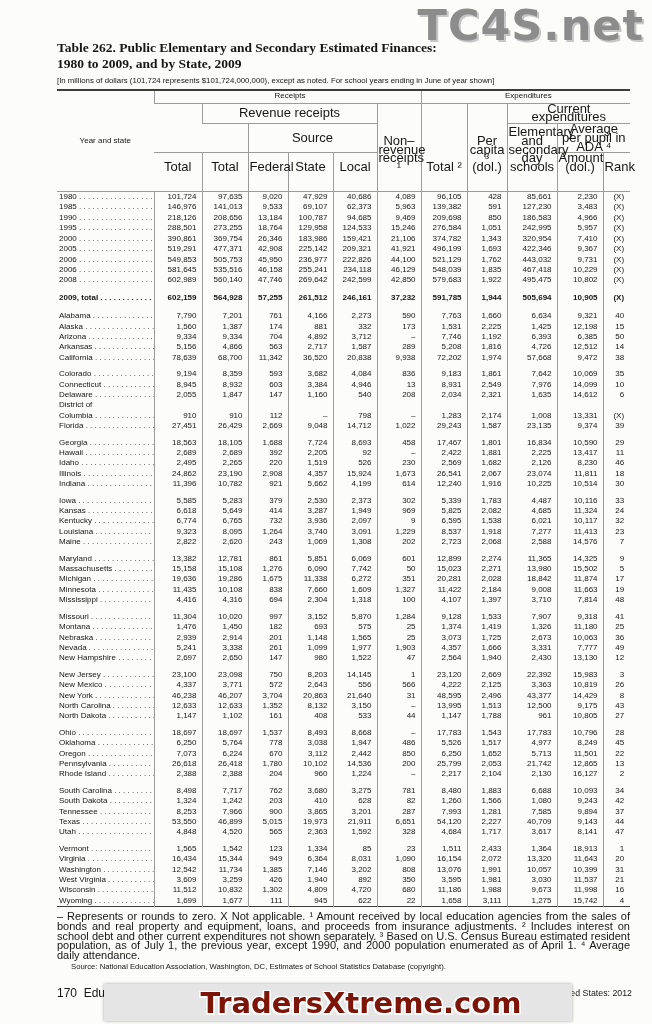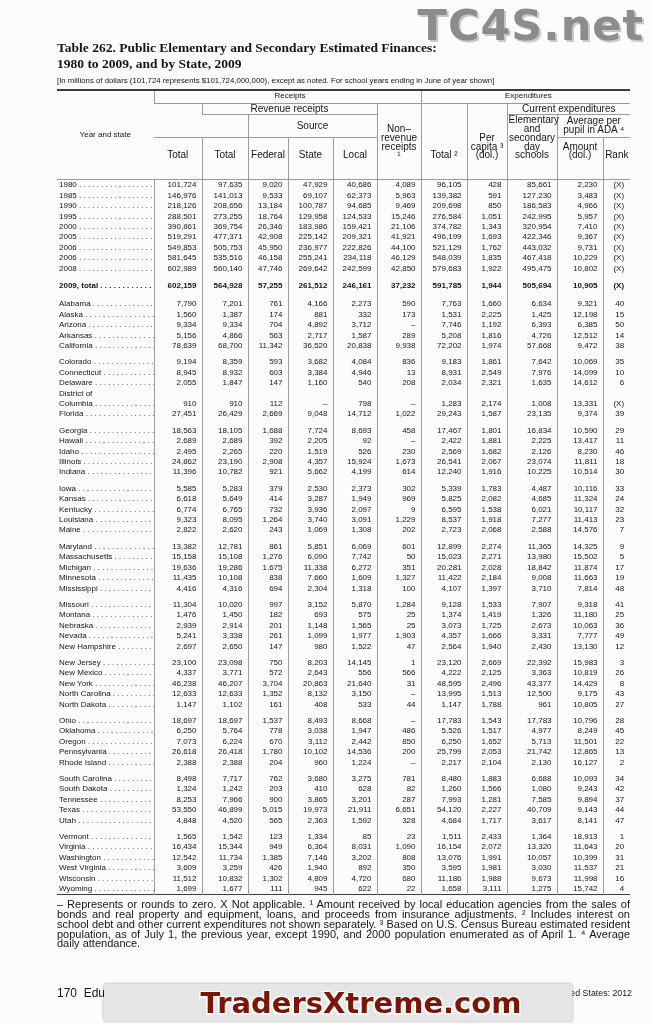--- a/index.html
+++ b/index.html
@@ -16,21 +16,21 @@
   }
   .subtitle { font-size:7.8px; margin-top:4px; width:573px; }
 
   table.fin {
     width:573px; border-collapse:collapse; table-layout:fixed;
     margin-top:4px; font-size:8px;
     border-top:2px solid #3c3c3c; border-bottom:1.5px solid #3c3c3c;
   }
   thead th {
     border-left:1px solid #9c9c9c; border-bottom:1px solid #9c9c9c;
-    font-weight:normal; font-size:10px; line-height:8.8px;
+    font-weight:normal; font-size:13px; line-height:8.8px;
     text-align:center; vertical-align:middle; padding:1px 1px;
   }
   thead { border-bottom:1px solid #3c3c3c; }
   thead th.grp { height:13px; font-size:8px;padding-left:6px; }
   thead th.vbottom { vertical-align:bottom; padding-bottom:19px;margin-left:48px; }
   th:first-child, td:first-child { border-left:none; }
   thead th.c-label { font-size:8px; }
 
   tbody td { border-left:1px solid #9c9c9c; vertical-align:bottom; line-height:10.4px; }
   tbody td.num { text-align:right; padding-right:5px; white-space:nowrap; }
@@ -1108,20 +1108,21 @@
             <td class="num">1,658</td>
             <td class="num">3,111</td>
             <td class="num">1,275</td>
             <td class="num">15,742</td>
             <td class="num rank">4</td>
           </tr>
         </tbody>
     </table>
 
     <div class="footnotes">– Represents or rounds to zero.  X Not applicable.  ¹ Amount received by local education agencies from the sales of bonds and real property and equipment, loans, and proceeds from insurance adjustments.  ² Includes interest on school debt and other current expenditures not shown separately.  ³ Based on U.S. Census Bureau estimated resident population, as of July 1, the previous year, except 1990, and 2000 population enumerated as of April 1.  ⁴ Average daily attendance.</div>
+    <div class="source-line">Source: National Education Association, Washington, DC, Estimates of School Statistics Database (copyright).</div>
   </div>
 
   <div class="footer-left">170  Education</div>
   <div class="footer-right">U.S. Census Bureau, Statistical Abstract of the United States: 2012</div>
 
   <div class="wm-top">TC4S.net</div>
   <div class="wm-bottom">TradersXtreme.com</div>
 </div>
 
 </body></html>

